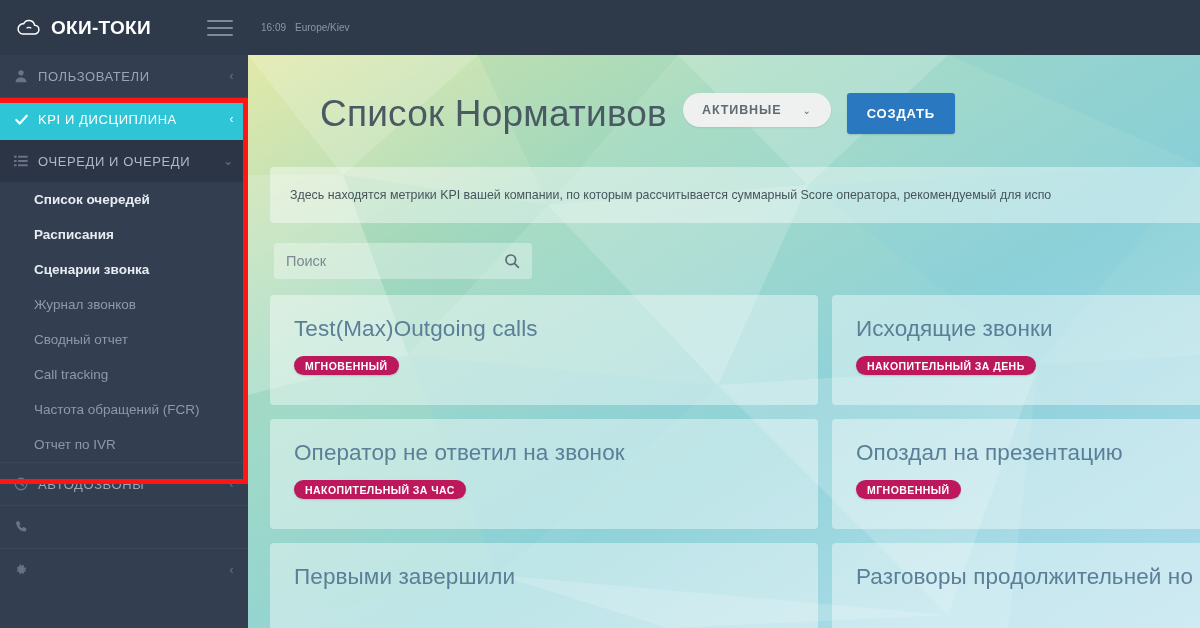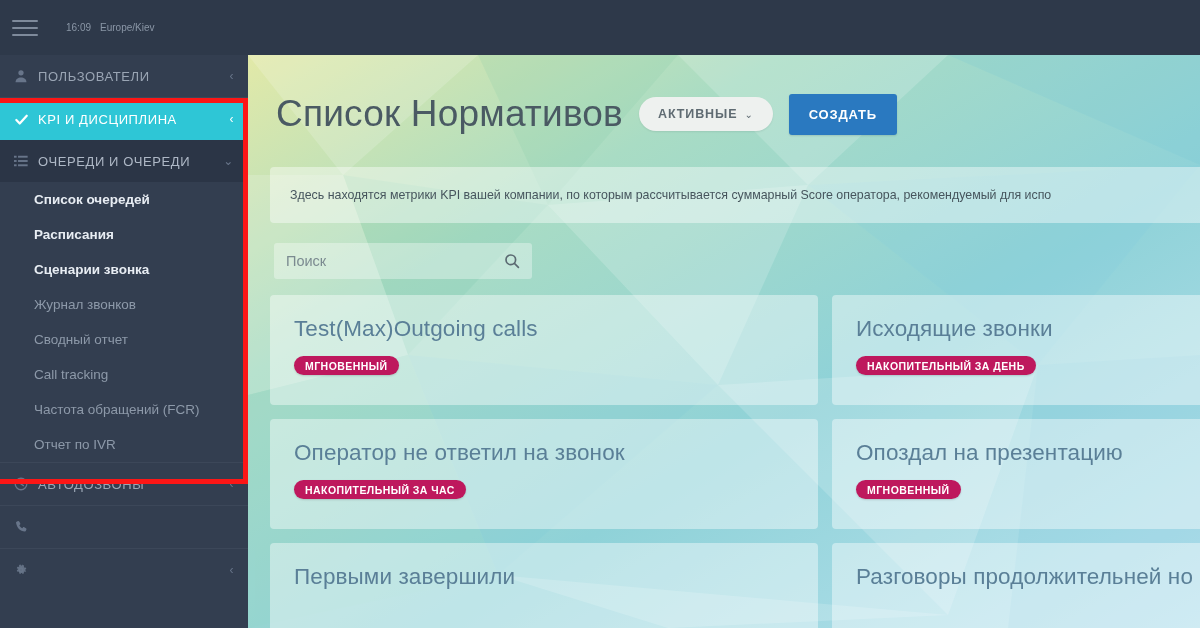--- a/index.html
+++ b/index.html
@@ -58,29 +58,29 @@
     border: 5px solid #fc1616; border-left: none; z-index: 45; pointer-events: none;
   }
 
   
   .main {
     position: absolute; top: 55px; left: 248px; width: 952px; height: 573px;
     overflow: hidden; background: #9fd8c8;
   }
   .bg-poly { position: absolute; inset: 0; width: 100%; height: 100%; }
 
-  .page-head { position: relative; padding: 38px 0 0 28px; display: flex; align-items: center; gap: 16px; }
+  .page-head { position: relative; padding: 38px 0 0 28px; display: flex; align-items: flex-start; gap: 16px; margin-left: 44px; }
   .page-title {
     font-size: 37px; color: #4a5a63; font-weight: normal; letter-spacing: .2px;
     font-family: "Liberation Sans", sans-serif; white-space: nowrap;
   }
   .filter-pill {
     background: #eef1ef; border-radius: 22px; padding: 10px 19px;
     font-size: 12.5px; color: #5f6b72; letter-spacing: .9px; font-weight: bold;
-    display: flex; align-items: center; gap: 7px; cursor: pointer;
+    display: flex; align-items: center; gap: 21px; cursor: pointer;
     box-shadow: 0 1px 2px rgba(0,0,0,.08);
   }
   .filter-pill .caret { font-size: 10px; font-weight: normal; }
   .create-btn {
     background: #2a79c0; color: #ffffff; border: none; border-radius: 3px;
     padding: 13px 20px; font-size: 13px; font-weight: bold; letter-spacing: .8px;
     cursor: pointer; box-shadow: 0 1px 2px rgba(0,0,0,.12);
   }
 
   .info-banner {
@@ -128,20 +128,29 @@
     font-size: 31px; line-height: 1.24; padding: 1px 8px 2px 8px;
     font-family: "Liberation Sans", sans-serif; white-space: nowrap;
   }
 </style>
 </head>
 <body>
 
 <div class="screen">
 
   <div class="topbar">
+    <div class="brand">
+      <span class="brand-mark">
+        <svg viewBox="0 0 32 24" width="26" height="20" fill="none" stroke="currentColor" stroke-width="1.8">
+          <path d="M8.5 19.5h14a5.5 5.5 0 0 0 .4-11 7.2 7.2 0 0 0-13.6-1.6A5.3 5.3 0 0 0 8.5 19.5z"></path>
+          <path d="M13 12.4c1.6-1.3 4.2-1.3 5.8 0" stroke-width="1.6"></path>
+        </svg>
+      </span>
+      <span class="brand-text">ОКИ-ТОКИ</span>
+    </div>
     <div class="hamburger">
       <i></i>
         <i></i>
         <i></i>
     </div>
     <div class="clock">
       <span>16:09</span>
       <span class="tz">Europe/Kiev</span>
     </div>
   </div>

